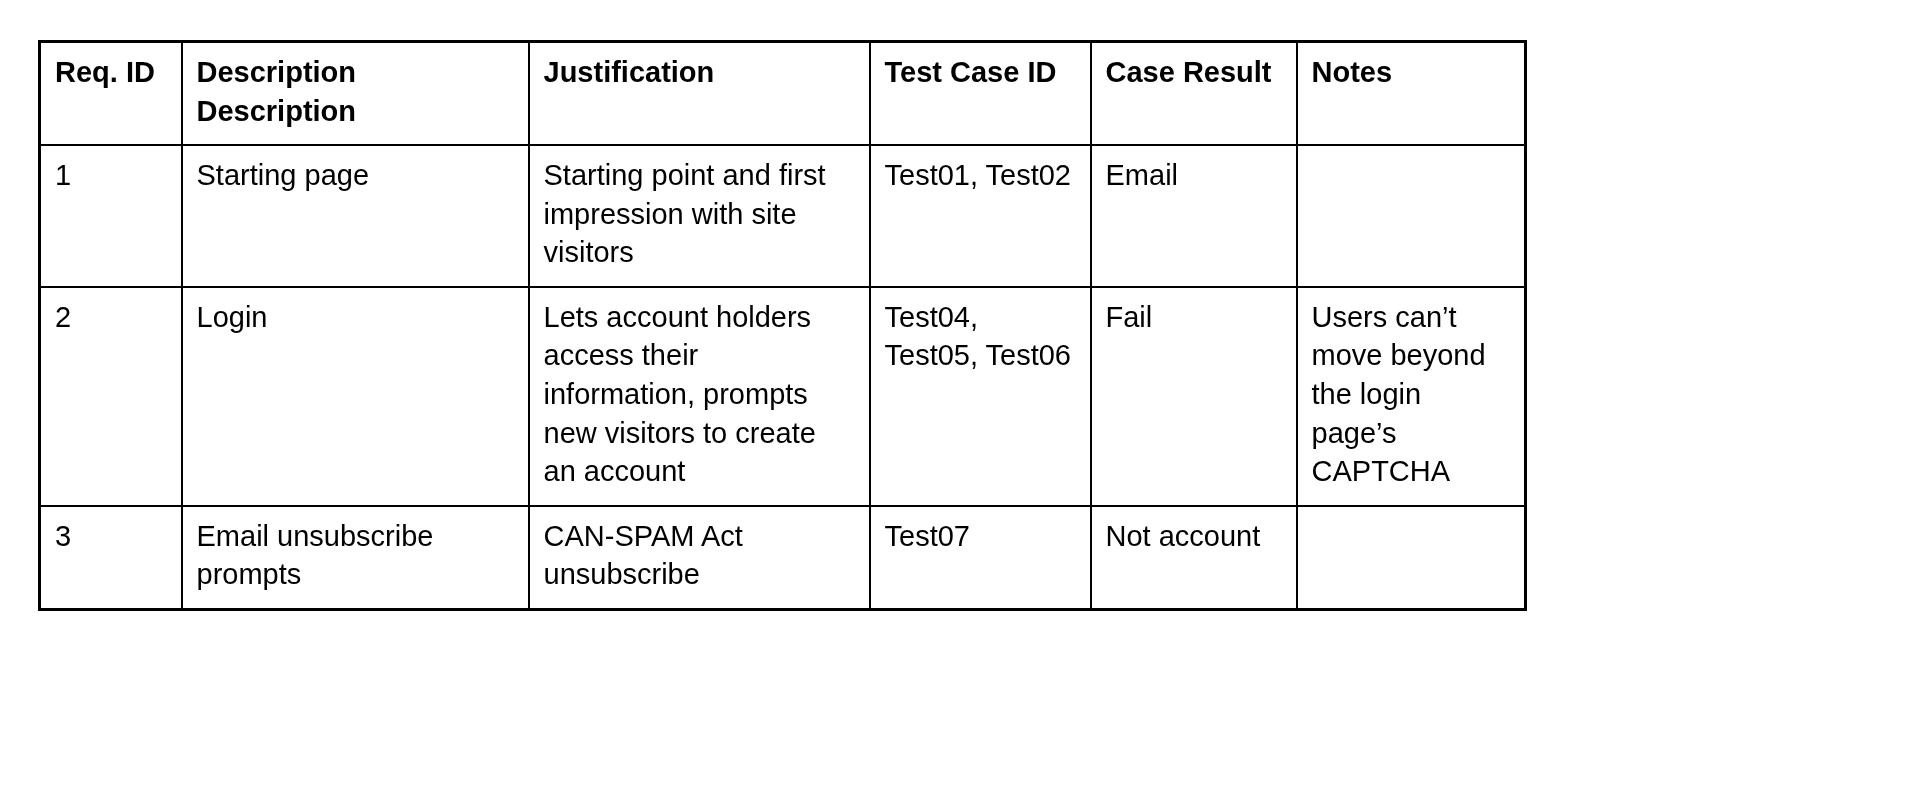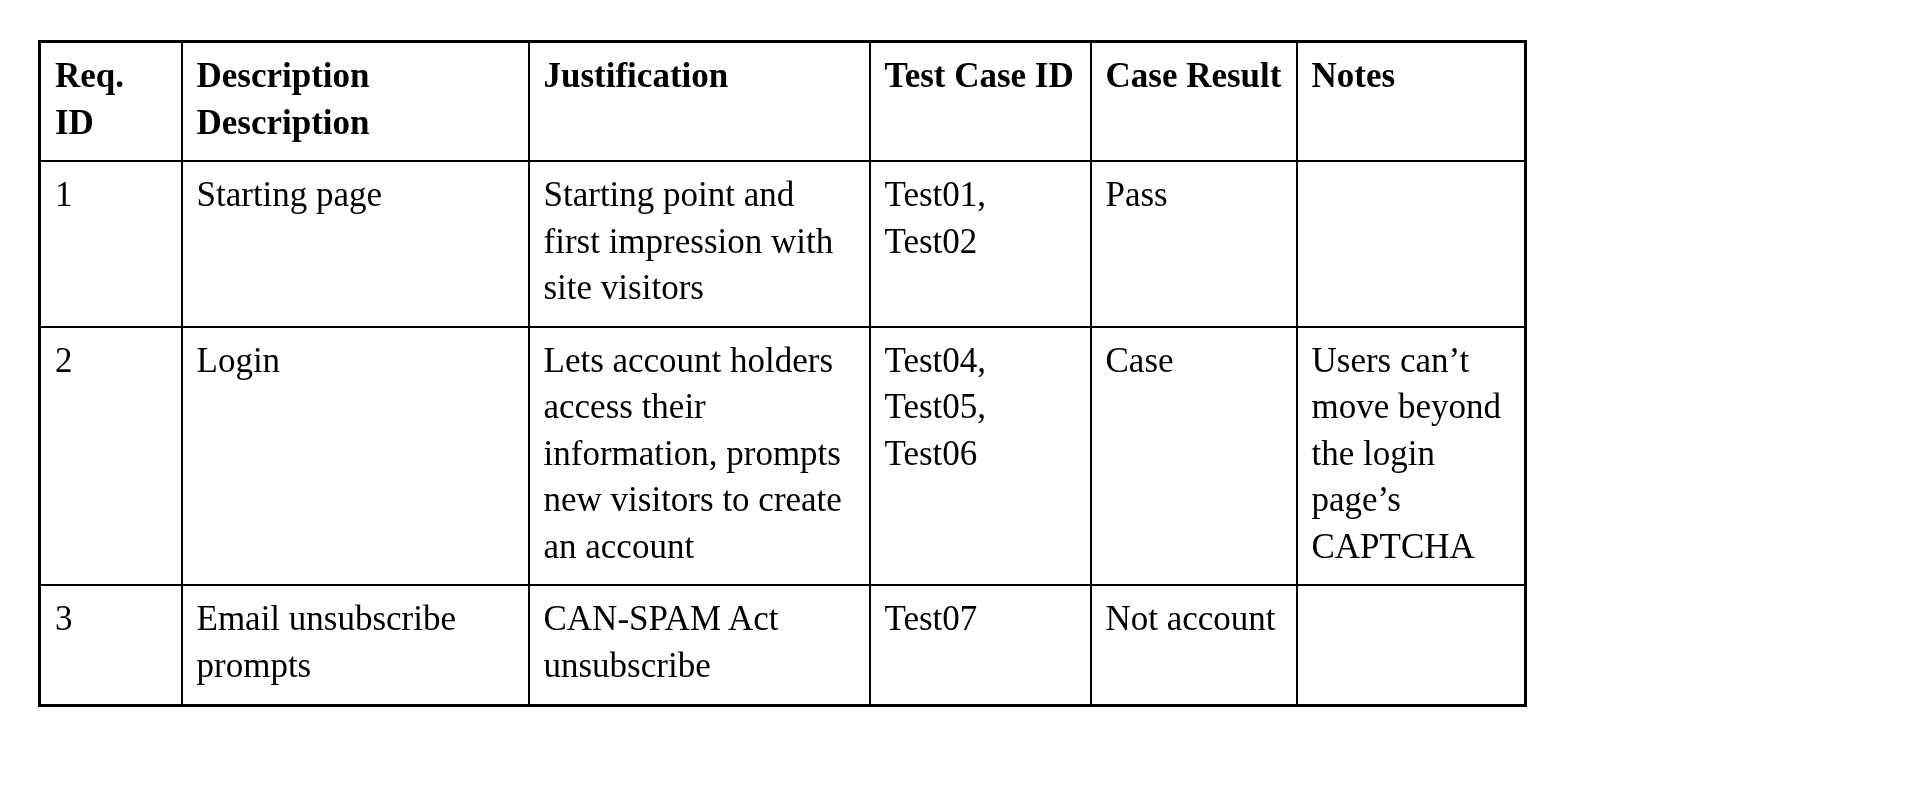--- a/index.html
+++ b/index.html
@@ -36,26 +36,25 @@
     width: 1486px;
     background: #ffffff;
   }
 
   table.req-table td,
   table.req-table th {
     border: 2px solid #000000;
     vertical-align: top;
     text-align: left;
     padding: 10px 14px 14px 14px;
-    font-size: 35px;
+    font-size: 29px;
     line-height: 1.33;
     color: #000000;
     background: #ffffff;
     word-wrap: break-word;
-    font-family: Liberation Serif, serif;
   }
 
   table.req-table th {
     font-weight: bold;
   }
 
   table.req-table {
     border: 3px solid #000000;
   }
 
@@ -128,42 +127,42 @@
           <td>
             <span class="cell-text">Starting page</span>
           </td>
           <td>
             <span class="cell-text">Starting point and first impression with site visitors</span>
           </td>
           <td>
             <span class="cell-text">Test01, Test02</span>
           </td>
           <td>
-            <span class="cell-text">Pass</span>
+            <span class="cell-text">Email</span>
           </td>
           <td>
             <span class="cell-empty"></span>
           </td>
         </tr>
 
         <tr class="row-2">
           <td>
             <span class="cell-text">2</span>
           </td>
           <td>
             <span class="cell-text">Login</span>
           </td>
           <td>
             <span class="cell-text">Lets account holders access their information, prompts new visitors to create an account</span>
           </td>
           <td>
             <span class="cell-text">Test04, Test05, Test06</span>
           </td>
           <td>
-            <span class="cell-text">Case</span>
+            <span class="cell-text">Fail</span>
           </td>
           <td>
             <span class="cell-text">Users can’t move beyond the login page’s CAPTCHA</span>
           </td>
         </tr>
 
         <tr class="row-3">
           <td>
             <span class="cell-text">3</span>
           </td>

